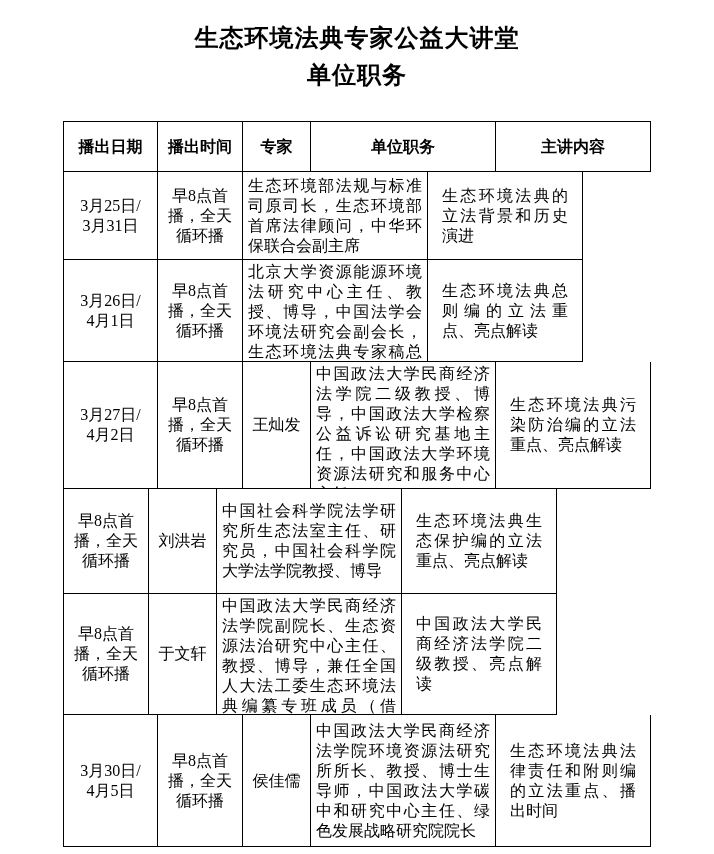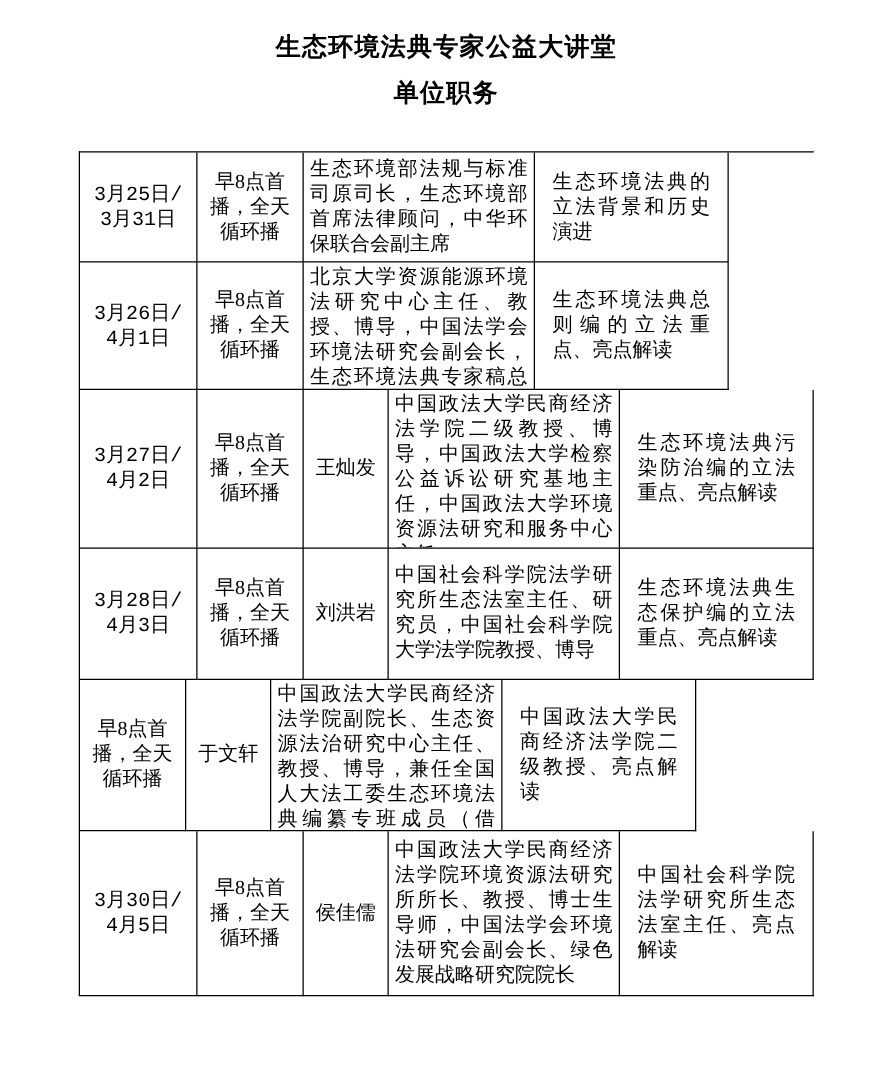--- a/index.html
+++ b/index.html
@@ -3,39 +3,39 @@
 <meta charset="utf-8">
 <style>
   html,body { margin:0; padding:0; }
   body {
     width:714px; height:854px; background:#ffffff; color:#000;
     font-family:"Liberation Serif","DejaVu Serif",serif;
     overflow:hidden;
   }
   .title-block { margin-top:20px; text-align:center; }
   .title-line {
-    font-size:20px; font-weight:bold; line-height:37px; letter-spacing:1px;
+    font-size:24px; font-weight:bold; line-height:37px; letter-spacing:1px;
     font-family:"Liberation Serif","DejaVu Serif",serif;
   }
   .schedule-table {
     width:587px; margin:27px auto 0 auto;
     border-top:1px solid #000; border-left:1px solid #000;
   }
   .row { display:flex; }
   .cell {
     box-sizing:border-box;
     border-right:1px solid #000; border-bottom:1px solid #000;
     display:flex; flex-direction:column;
     justify-content:center; justify-content:safe center;
     align-items:center;
     overflow:hidden;
     font-size:16px; line-height:20px;
     text-align:center;
   }
-  .c1 { width:94px; white-space:pre-line;font-family:Liberation Mono, monospace; }
+  .c1 { width:94px; white-space:pre-line; }
   .c2 { width:85px; white-space:pre-line; }
   .c3 { width:68px; white-space:nowrap; }
   .c4 { width:185px; align-items:stretch; text-align:justify; text-justify:inter-ideograph; padding:2px 5px; }
   .c5 { width:155px; align-items:stretch; text-align:justify; text-justify:inter-ideograph; padding:2px 14px; }
   .header-row .cell {
     height:50px;
     font-family:"Liberation Sans","DejaVu Sans",sans-serif;
     font-weight:600; font-size:16px;
     text-align:center; align-items:center;
   }
@@ -49,20 +49,27 @@
 </head>
 <body>
 
 <div class="title-block">
   <div class="title-line">生态环境法典专家公益大讲堂</div>
   <div class="title-line">单位职务</div>
 </div>
 
 <div class="schedule-table">
 
+  <div class="row header-row">
+    <div class="cell c1">播出日期</div>
+    <div class="cell c2">播出时间</div>
+    <div class="cell c3">专家</div>
+    <div class="cell c4" style="text-align:center;align-items:center;">单位职务</div>
+    <div class="cell c5" style="text-align:center;align-items:center;">主讲内容</div>
+  </div>
 
   <div class="row row-1">
     <div class="cell c1">3月25日/
 3月31日</div>
     <div class="cell c2">早8点首
 播，全天
 循环播</div>
     <div class="cell c4">生态环境部法规与标准司原司长，生态环境部首席法律顾问，中华环保联合会副主席</div>
     <div class="cell c5">生态环境法典的立法背景和历史演进</div>
   </div>
@@ -82,22 +89,20 @@
 4月2日</div>
     <div class="cell c2">早8点首
 播，全天
 循环播</div>
     <div class="cell c3">王灿发</div>
     <div class="cell c4">中国政法大学民商经济法学院二级教授、博导，中国政法大学检察公益诉讼研究基地主任，中国政法大学环境资源法研究和服务中心主任</div>
     <div class="cell c5">生态环境法典污染防治编的立法重点、亮点解读</div>
   </div>
 
   <div class="row row-4">
-    <div class="cell c1">3月28日/
-4月3日</div>
     <div class="cell c2">早8点首
 播，全天
 循环播</div>
     <div class="cell c3">刘洪岩</div>
     <div class="cell c4">中国社会科学院法学研究所生态法室主任、研究员，中国社会科学院大学法学院教授、博导</div>
     <div class="cell c5">生态环境法典生态保护编的立法重点、亮点解读</div>
   </div>
 
   <div class="row row-5">
     <div class="cell c2">早8点首
@@ -108,17 +113,17 @@
     <div class="cell c5">中国政法大学民商经济法学院二级教授、亮点解读</div>
   </div>
 
   <div class="row row-6">
     <div class="cell c1">3月30日/
 4月5日</div>
     <div class="cell c2">早8点首
 播，全天
 循环播</div>
     <div class="cell c3">侯佳儒</div>
-    <div class="cell c4">中国政法大学民商经济法学院环境资源法研究所所长、教授、博士生导师，中国法学会环境法研究会副会长、绿色发展战略研究院院长</div>
-    <div class="cell c5">中国社会科学院法学研究所生态法室主任、亮点解读</div>
+    <div class="cell c4">中国政法大学民商经济法学院环境资源法研究所所长、教授、博士生导师，中国政法大学碳中和研究中心主任、绿色发展战略研究院院长</div>
+    <div class="cell c5">生态环境法典法律责任和附则编的立法重点、播出时间</div>
   </div>
 
 </div>
 
 </body></html>

